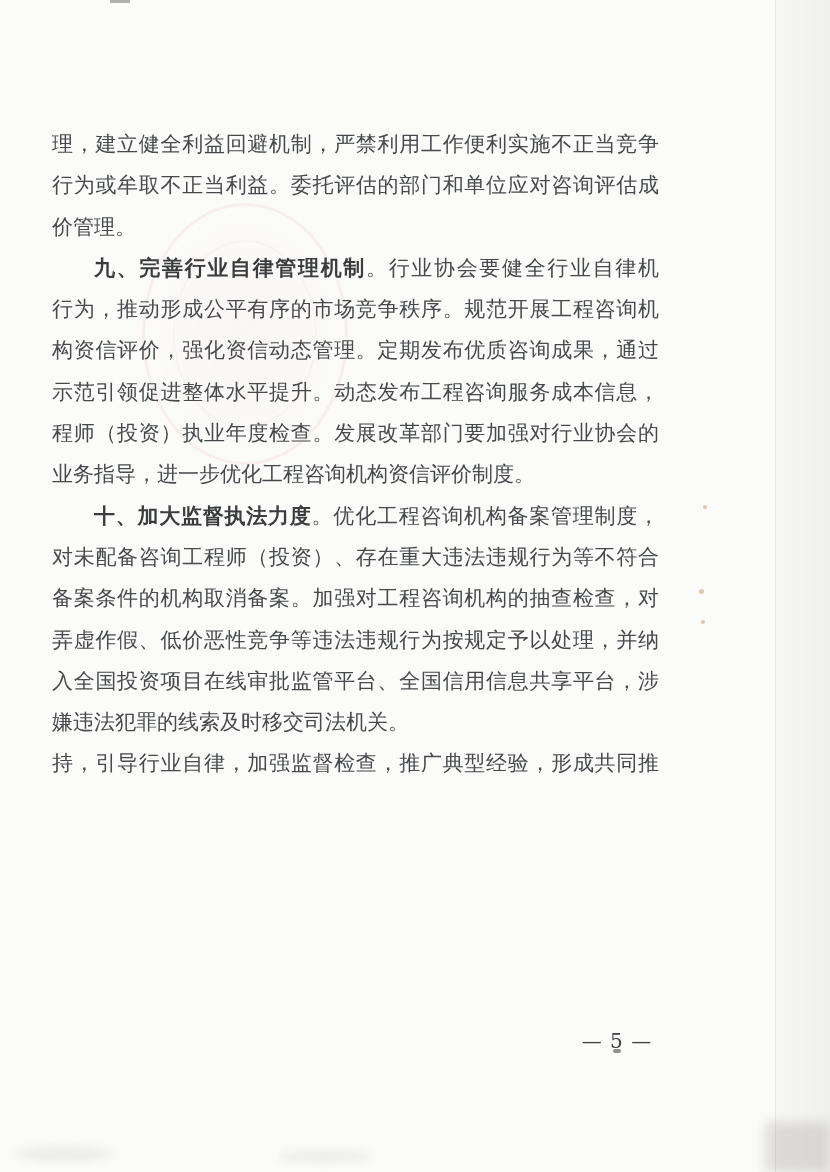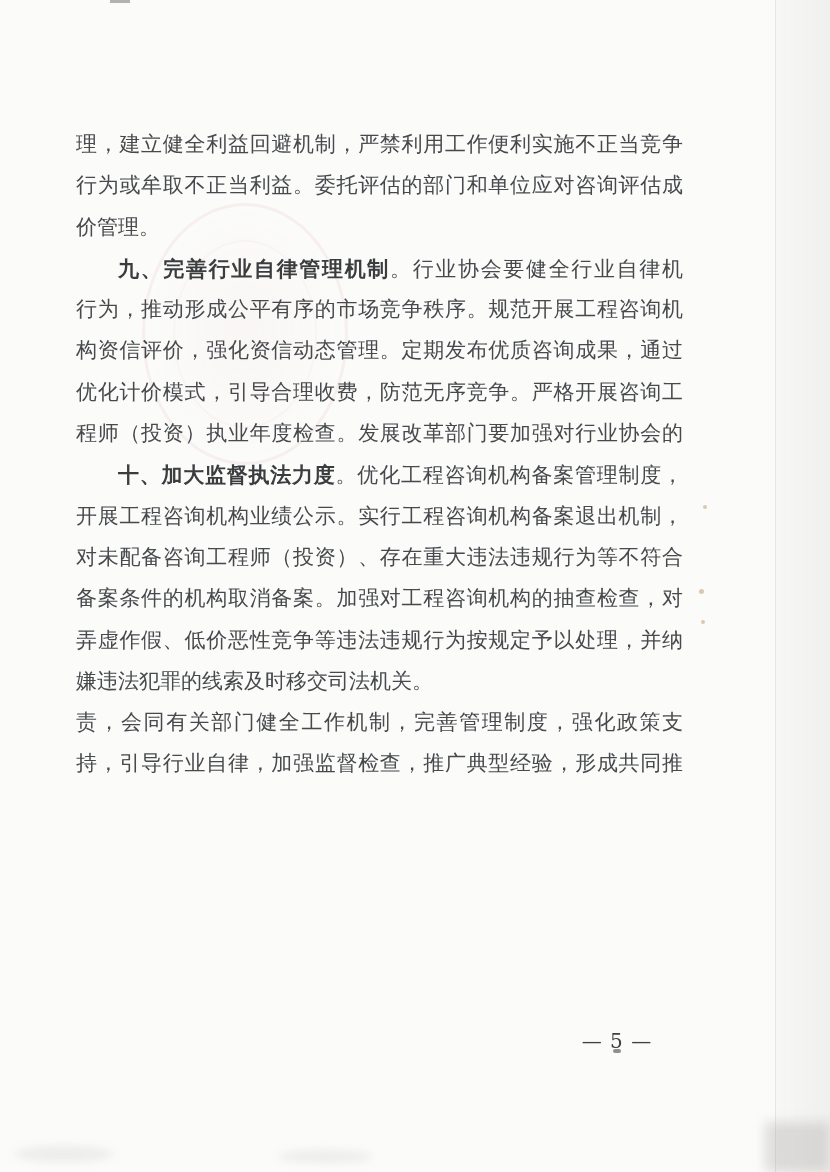--- a/index.html
+++ b/index.html
@@ -35,28 +35,28 @@
     border-radius:50%;
     border:3px solid rgba(205,140,140,0.10);
     background:radial-gradient(ellipse at center, rgba(215,150,150,0.045), rgba(215,150,150,0.0) 70%);
   }
   .seal::after{
     content:"";position:absolute;left:28px;top:34px;right:28px;bottom:34px;
     border-radius:50%;border:2px solid rgba(205,140,140,0.055);
   }
   
   .text{
-    position:absolute;left:76px;top:124px;width:607px;
+    position:absolute;left:52px;top:124px;width:607px;
     font-size:21px;line-height:41.3px;color:#47494c;
   }
   .tline{height:41.3px;overflow:hidden;}
   .tline.just{text-align:justify;text-align-last:justify;text-justify:inter-character;}
   .tline.ind{padding-left:42px;}
   .tline b{
-    font-family:Liberation Sans, sans-serif;
+    font-family:Liberation Serif, serif;
     font-weight:700;color:#3a3c3e;
   }
   .page-number{
     position:absolute;left:550px;top:1029px;width:134px;
     text-align:center;font-size:20px;color:#3f4143;letter-spacing:1px;
   }
 </style>
 </head>
 <body>
 
@@ -73,26 +73,26 @@
 
   <div class="seal"></div>
 
   <div class="text">
       <div class="tline just">理，建立健全利益回避机制，严禁利用工作便利实施不正当竞争</div>
       <div class="tline just">行为或牟取不正当利益。委托评估的部门和单位应对咨询评估成</div>
       <div class="tline">价管理。</div>
       <div class="tline just ind"><b>九、完善行业自律管理机制</b>。行业协会要健全行业自律机</div>
       <div class="tline just">行为，推动形成公平有序的市场竞争秩序。规范开展工程咨询机</div>
       <div class="tline just">构资信评价，强化资信动态管理。定期发布优质咨询成果，通过</div>
-      <div class="tline just">优化计价模式，引导合理收费，防范无序竞争。严格开展咨询工</div>
+      <div class="tline just">示范引领促进整体水平提升。动态发布工程咨询服务成本信息，</div>
       <div class="tline just">程师（投资）执业年度检查。发展改革部门要加强对行业协会的</div>
+      <div class="tline">业务指导，进一步优化工程咨询机构资信评价制度。</div>
       <div class="tline just ind"><b>十、加大监督执法力度</b>。优化工程咨询机构备案管理制度，</div>
-      <div class="tline just">开展工程咨询机构业绩公示。实行工程咨询机构备案退出机制，</div>
       <div class="tline just">对未配备咨询工程师（投资）、存在重大违法违规行为等不符合</div>
       <div class="tline just">备案条件的机构取消备案。加强对工程咨询机构的抽查检查，对</div>
       <div class="tline just">弄虚作假、低价恶性竞争等违法违规行为按规定予以处理，并纳</div>
+      <div class="tline just">入全国投资项目在线审批监管平台、全国信用信息共享平台，涉</div>
       <div class="tline">嫌违法犯罪的线索及时移交司法机关。</div>
-      <div class="tline just">责，会同有关部门健全工作机制，完善管理制度，强化政策支</div>
       <div class="tline just">持，引导行业自律，加强监督检查，推广典型经验，形成共同推</div>
     </div>
 
   <div class="page-number">— 5 —</div>
 </div>
 
 </body></html>

